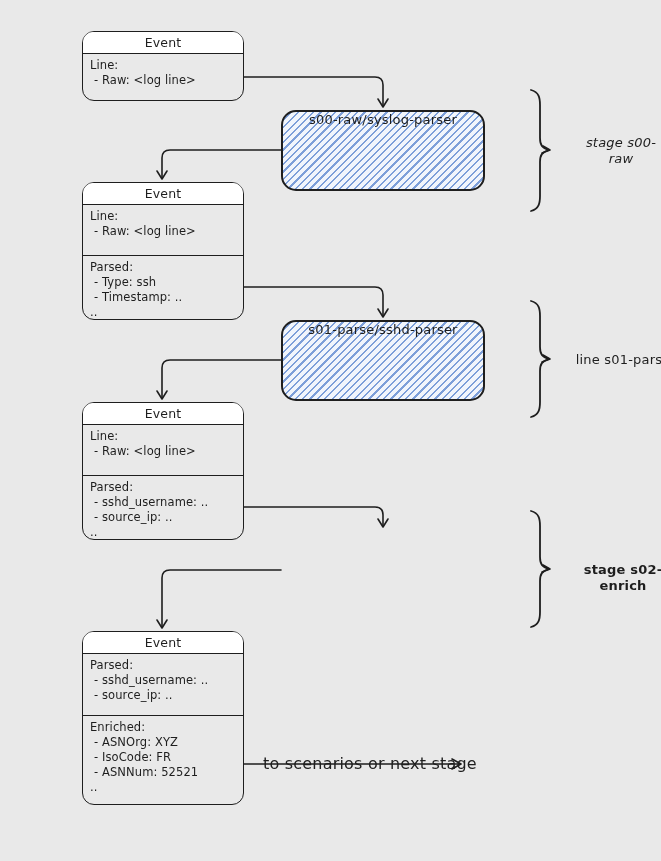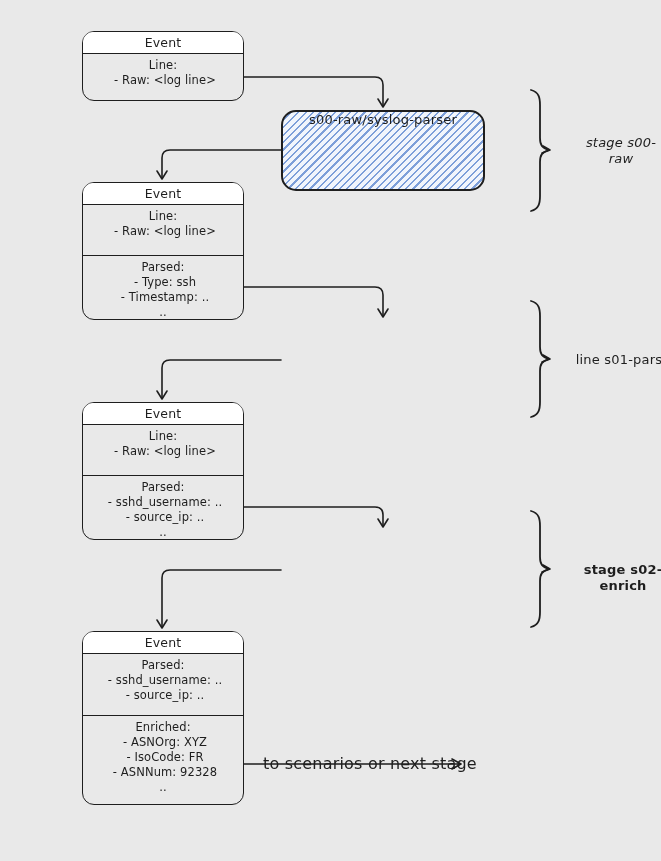--- a/index.html
+++ b/index.html
@@ -59,21 +59,20 @@
     border-radius: 10px 10px 0 0;
     text-align: center;
     font-size: 12.5px;
     line-height: 21px;
   }
   .event-section {
     padding: 4px 7px 2px 7px;
     line-height: 15px;
     flex: 1 1 auto;
     overflow: hidden;
-    text-align: center;
   }
   .event-section.fixed { flex: 0 0 auto; }
   .event-section + .event-section { border-top: 1.6px solid var(--node-border); }
   .line.indent { padding-left: 4px; }
 
   
   .stage-box {
     position: absolute;
     left: 239px;
     width: 204px;
@@ -175,20 +174,23 @@
       <div class="line indent">- Raw: &lt;log line&gt;</div>
     </div>
     <div class="event-section">
       <div class="line">Parsed:</div>
       <div class="line indent">- Type: ssh</div>
       <div class="line indent">- Timestamp: ..</div>
       <div class="line">..</div>
     </div>
   </div>
 
+  <div class="stage-box" style="top:320px">
+    <span>s01-parse/sshd-parser</span>
+  </div>
 
   <div class="event-box" style="top:402px;height:138px">
     <div class="event-header">Event</div>
     <div class="event-section fixed" style="height:50px">
       <div class="line">Line:</div>
       <div class="line indent">- Raw: &lt;log line&gt;</div>
     </div>
     <div class="event-section">
       <div class="line">Parsed:</div>
       <div class="line indent">- sshd_username: ..</div>
@@ -202,21 +204,21 @@
     <div class="event-header">Event</div>
     <div class="event-section fixed" style="height:61px">
       <div class="line">Parsed:</div>
       <div class="line indent">- sshd_username: ..</div>
       <div class="line indent">- source_ip: ..</div>
     </div>
     <div class="event-section">
       <div class="line">Enriched:</div>
       <div class="line indent">- ASNOrg: XYZ</div>
       <div class="line indent">- IsoCode: FR</div>
-      <div class="line indent">- ASNNum: 92328</div>
+      <div class="line indent">- ASNNum: 52521</div>
       <div class="line">..</div>
     </div>
   </div>
 
   <div class="group-label g0">stage s00-raw</div>
   <div class="group-label g1">line s01-parse</div>
   <div class="group-label g2">stage s02-enrich</div>
 
   <div class="output-label">to scenarios or next stage</div>
 

